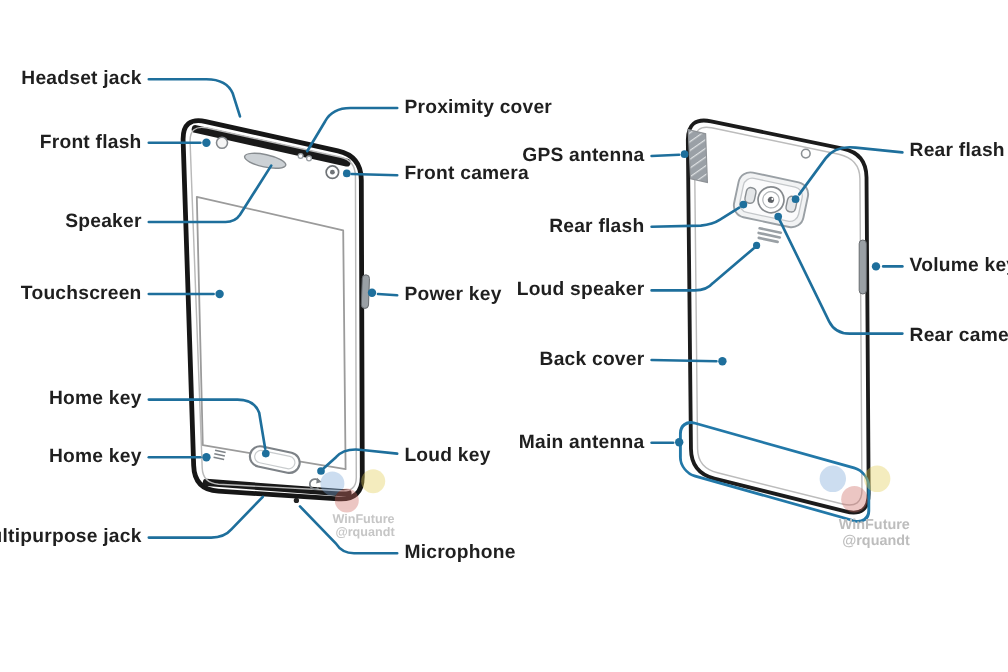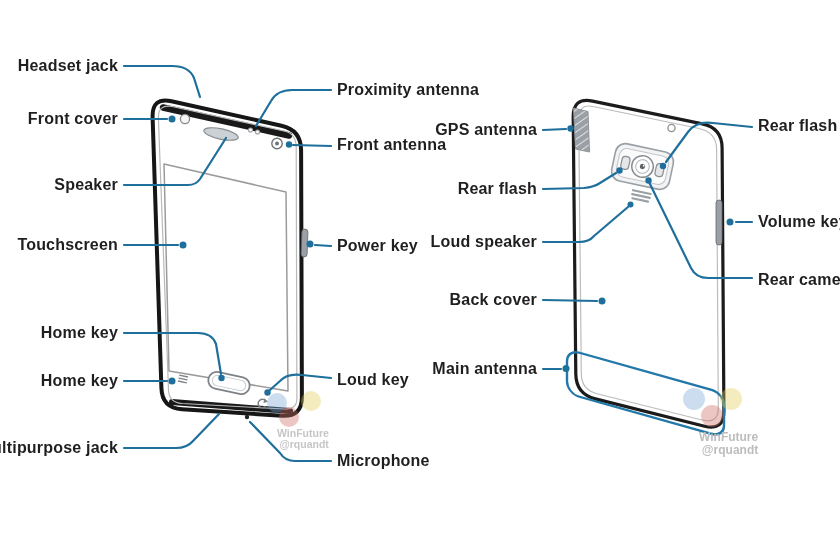--- a/index.html
+++ b/index.html
@@ -153,28 +153,28 @@
     <circle cx="630.5" cy="204.5" r="3"></circle>
         <circle cx="602" cy="301" r="3.5"></circle>
     <circle cx="566" cy="368.5" r="3.5"></circle>
         <circle cx="663" cy="166" r="3.2"></circle>
     <circle cx="730" cy="222" r="3.5"></circle>
         <circle cx="648.5" cy="180.5" r="3.2"></circle>
   </g>
 </svg>
 
   <div class="lbl r" style="right:722px;top:57px">Headset jack</div>
-  <div class="lbl r" style="right:722px;top:110px">Front cover</div>
+  <div class="lbl r" style="right:722px;top:110px">Front flash</div>
   <div class="lbl r" style="right:722px;top:176px">Speaker</div>
   <div class="lbl r" style="right:722px;top:236px">Touchscreen</div>
   <div class="lbl r" style="right:722px;top:324px">Home key</div>
   <div class="lbl r" style="right:722px;top:372px">Home key</div>
   <div class="lbl r" style="right:722px;top:439px">Multipurpose jack</div>
-  <div class="lbl" style="left:337px;top:81px">Proximity antenna</div>
-  <div class="lbl" style="left:337px;top:136px">Front antenna</div>
+  <div class="lbl" style="left:337px;top:81px">Proximity cover</div>
+  <div class="lbl" style="left:337px;top:136px">Front camera</div>
   <div class="lbl" style="left:337px;top:237px">Power key</div>
   <div class="lbl" style="left:337px;top:371px">Loud key</div>
   <div class="lbl" style="left:337px;top:452px">Microphone</div>
 
   <div class="lbl r" style="right:303px;top:121px">GPS antenna</div>
   <div class="lbl r" style="right:303px;top:180px">Rear flash</div>
   <div class="lbl r" style="right:303px;top:233px">Loud speaker</div>
   <div class="lbl r" style="right:303px;top:291px">Back cover</div>
   <div class="lbl r" style="right:303px;top:360px">Main antenna</div>
   <div class="lbl" style="left:758px;top:117px">Rear flash</div>

